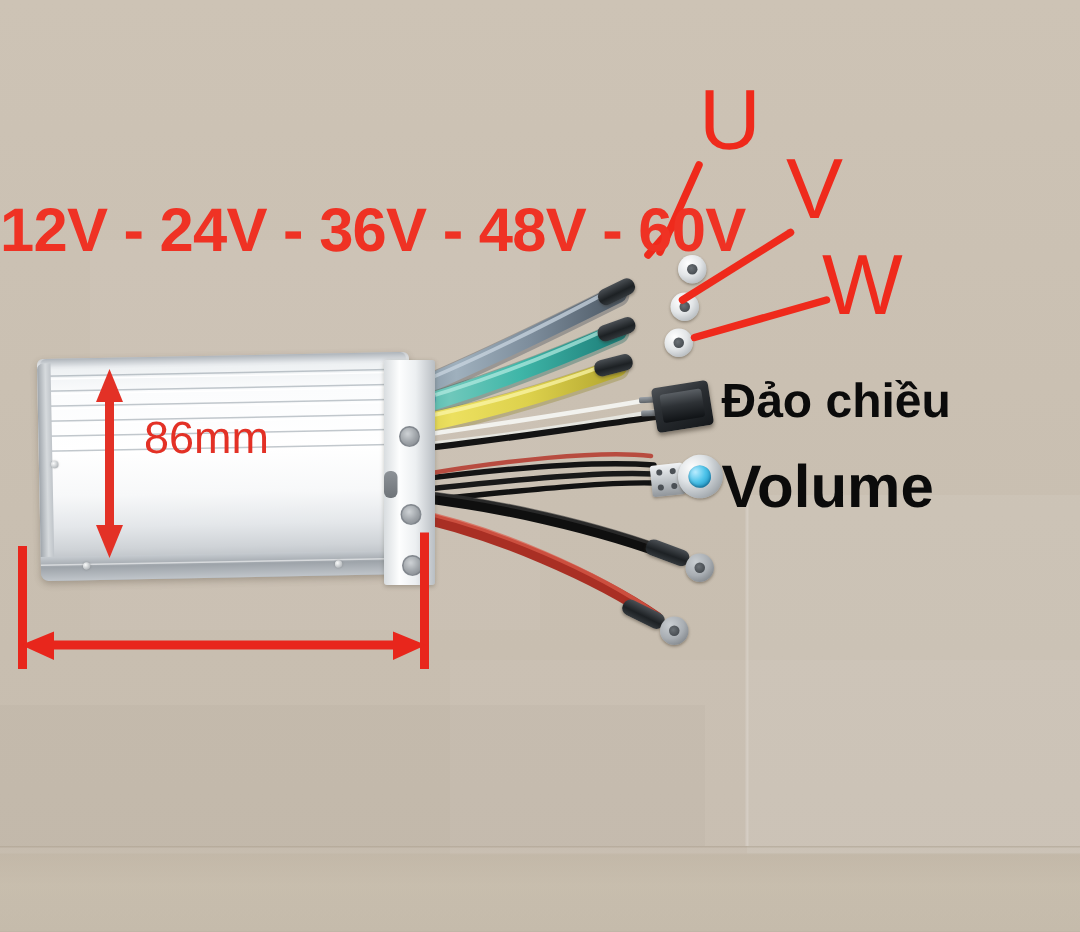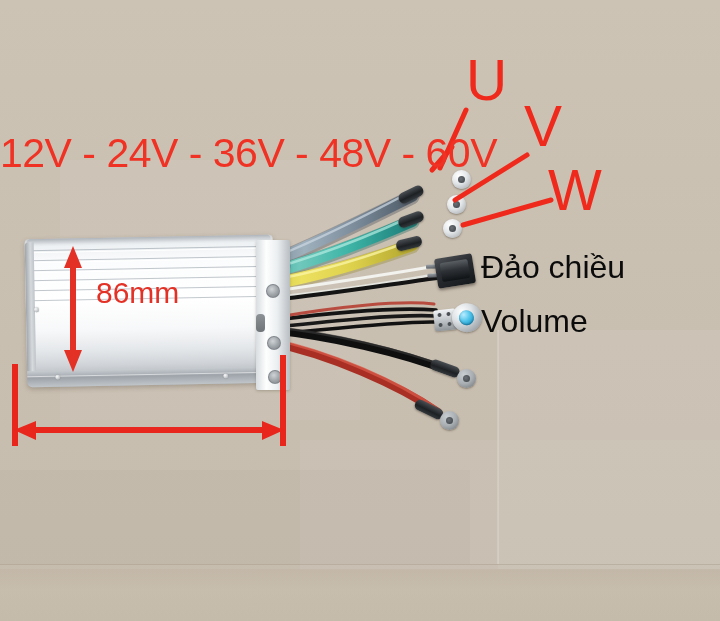--- a/index.html
+++ b/index.html
@@ -240,21 +240,21 @@
     width: 4px; height: 4px; border-radius: 50%;
     background: #4b5055;
   }
 
   
   #annot { position: absolute; inset: 0; }
 
   .lbl {
     position: absolute;
     color: #e8261c;
-    font-weight: 400;
+    font-weight: 700;
     line-height: 1;
     white-space: nowrap;
   }
   .lbl-voltage {
     left: 0px; top: 133px;
     font-size: 41px;
     letter-spacing: -0.5px;
     color: #ef3224;
   }
   .lbl-phase {
@@ -272,27 +272,27 @@
     font-size: 30px;
     white-space: nowrap;
     line-height: 1;
   }
   .lbl-86 { left: 96px; top: 278px; }
   .lbl-181 { left: 99px; top: 388px; }
 
   .lbl-vn {
     position: absolute;
     color: #0b0b0b;
-    font-weight: normal;
+    font-weight: bold;
     white-space: nowrap;
     line-height: 1;
     text-align: right;
   }
   .lbl-dao { left: 481px; top: 251px; font-size: 32px; }
-  .lbl-vol { left: 481px; top: 305px; font-size: 32px; }
+  .lbl-vol { left: 481px; top: 305px; font-size: 40px; }
 </style>
 </head>
 <body>
 
 <div id="root">
 
   <div class="bg-base"></div>
   <div class="bg-patch" style="left:60px;top:160px;width:300px;height:260px;"></div>
   <div class="bg-patch" style="left:300px;top:440px;width:420px;height:130px;"></div>
   <div class="bg-right-block"></div>

